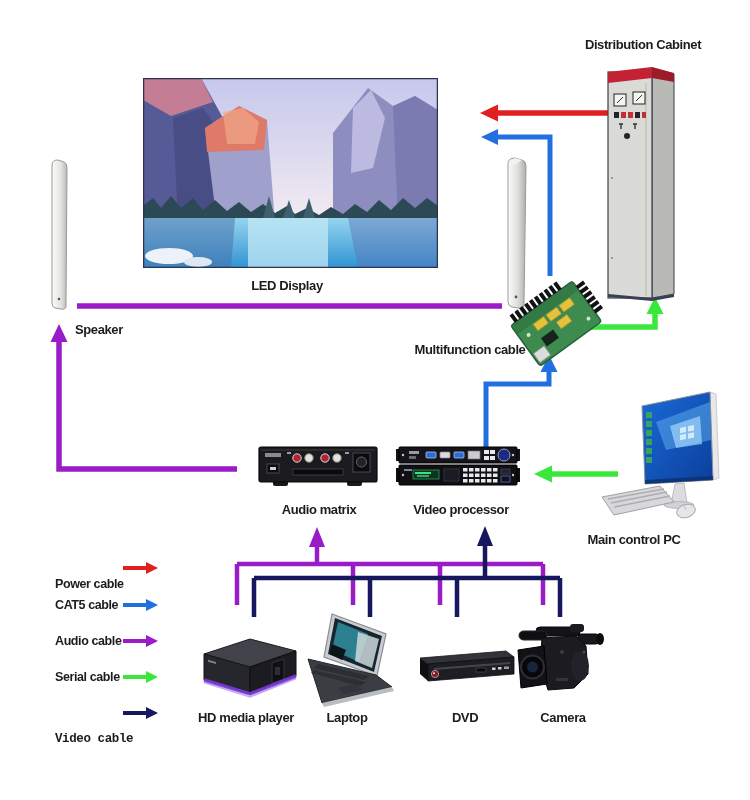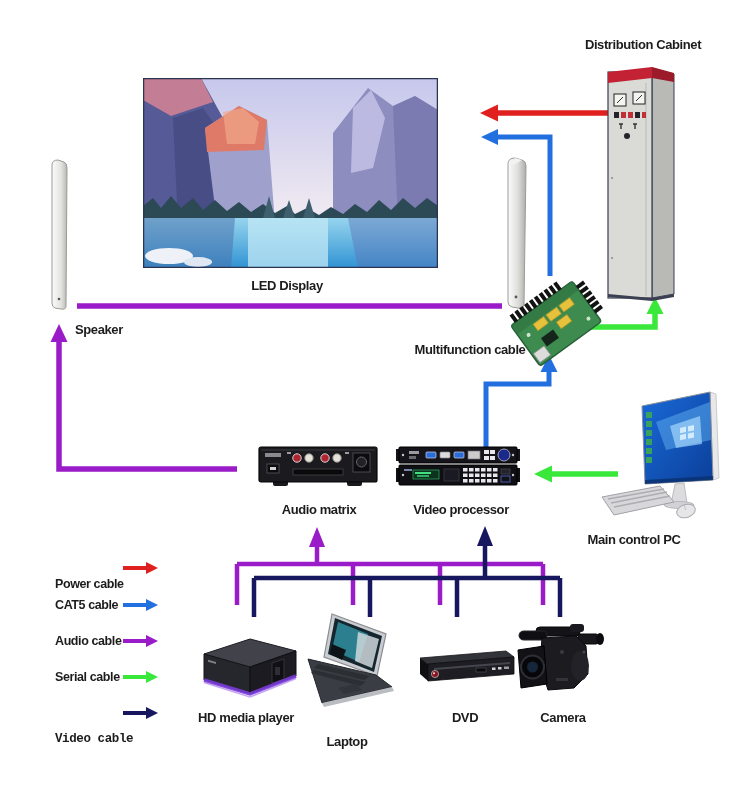--- a/index.html
+++ b/index.html
@@ -395,21 +395,21 @@
   </div>
 
   <div class="lbl ctr" style="left:643px;top:37px;">Distribution Cabinet</div>
   <div class="lbl ctr" style="left:287px;top:278px;">LED Display</div>
   <div class="lbl" style="left:75px;top:322px;">Speaker</div>
   <div class="lbl ctr" style="left:470px;top:342px;">Multifunction cable</div>
   <div class="lbl ctr" style="left:319px;top:502px;">Audio matrix</div>
   <div class="lbl ctr" style="left:461px;top:502px;text-align:right;">Video processor</div>
   <div class="lbl ctr" style="left:634px;top:532px;">Main control PC</div>
   <div class="lbl ctr" style="left:246px;top:710px;">HD media player</div>
-  <div class="lbl ctr" style="left:347px;top:710px;margin-top:24px;">Laptop</div>
+  <div class="lbl ctr" style="left:347px;top:710px;">Laptop</div>
   <div class="lbl ctr" style="left:465px;top:710px;">DVD</div>
   <div class="lbl ctr" style="left:563px;top:710px;">Camera</div>
 
   <div class="legend-label" style="left:55px;top:561px;margin-top:16px;">Power cable</div>
   <div class="legend-label" style="left:55px;top:598px;">CAT5 cable</div>
   <div class="legend-label" style="left:55px;top:634px;">Audio cable</div>
   <div class="legend-label" style="left:55px;top:670px;">Serial cable</div>
   <div class="legend-label" style="left:55px;top:732px;font-family:Liberation Mono, monospace;">Video cable</div>
 
 </div>

